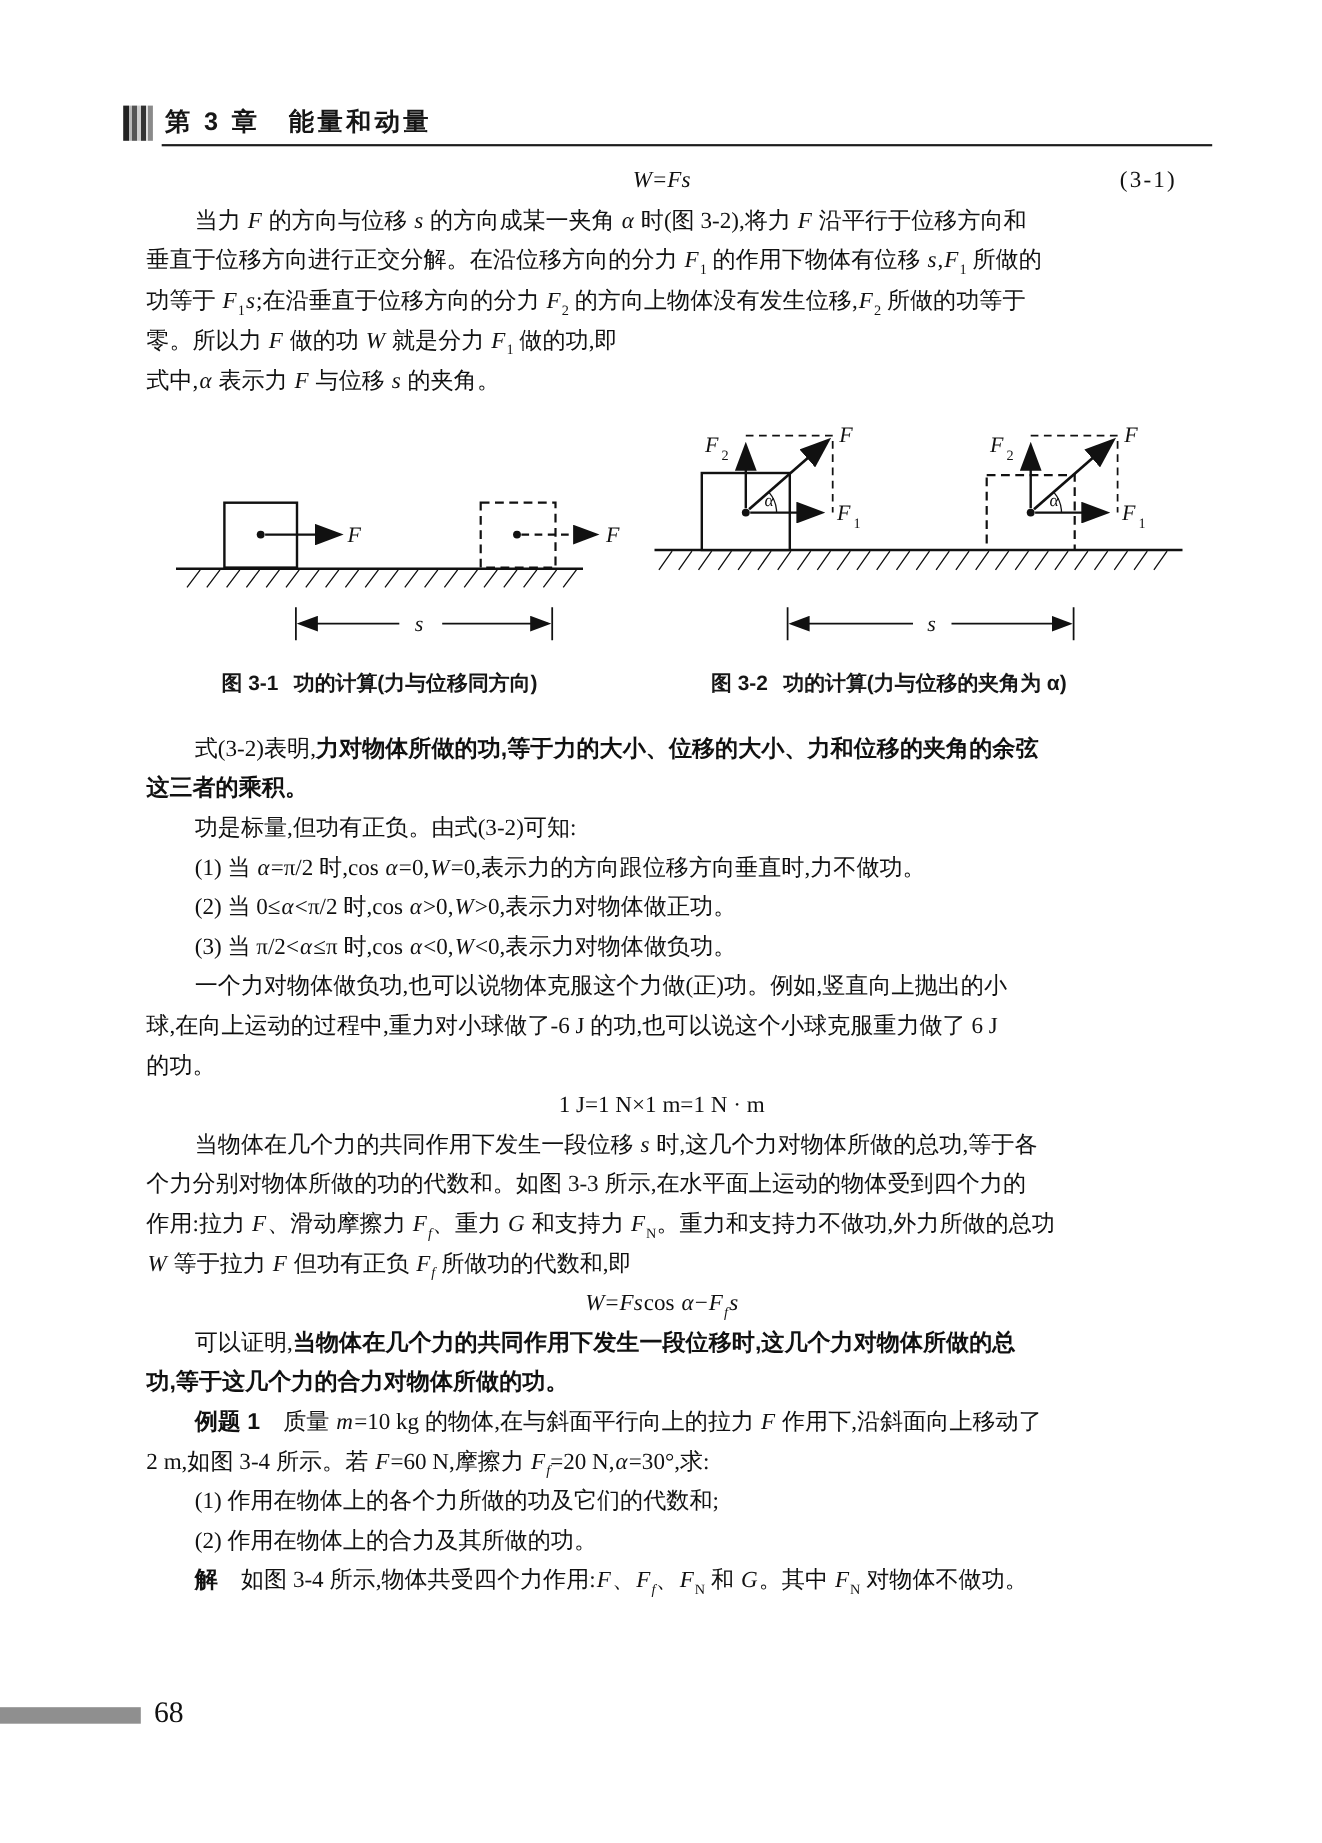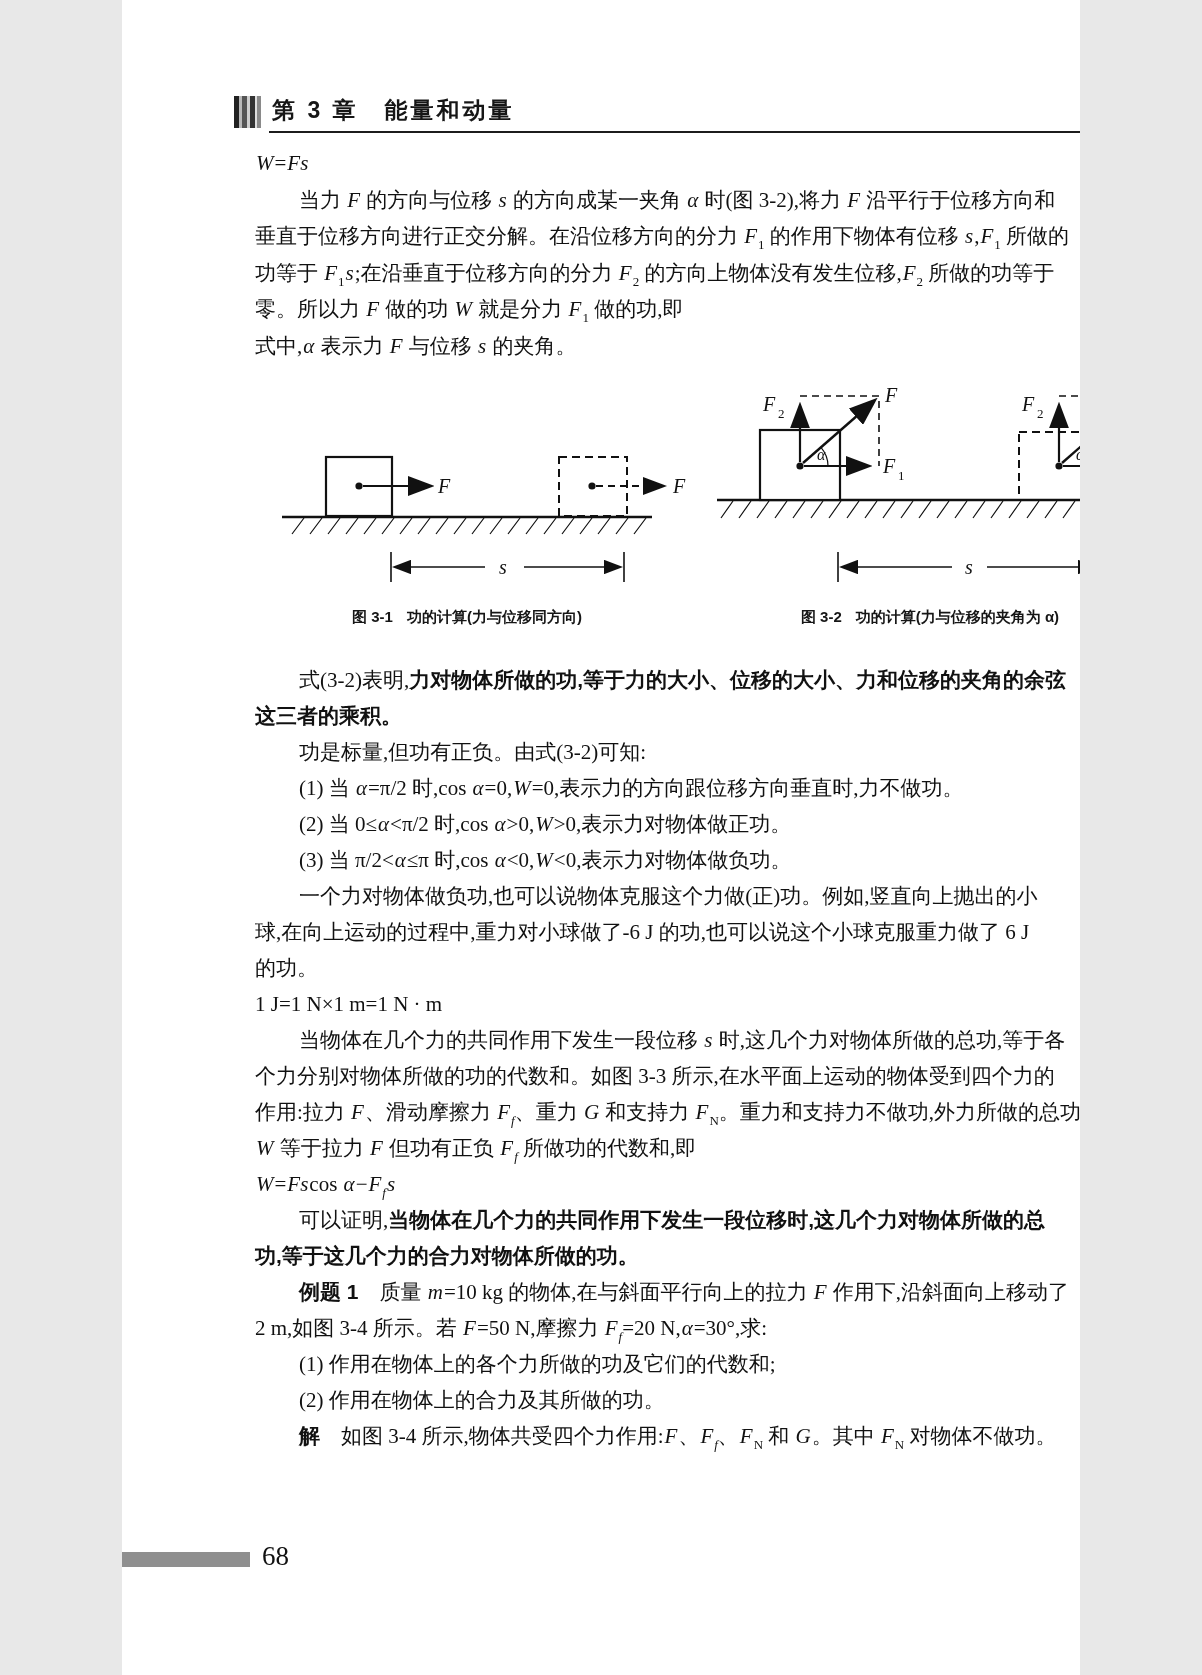--- a/index.html
+++ b/index.html
@@ -1,41 +1,41 @@
 <!DOCTYPE html>
 <html><head>
 <meta charset="utf-8">
 <style>
   html,body{margin:0;padding:0;background:#e8e8e8;}
-  .page{position:relative;width:958px;height:1675px;background:#ffffff;margin:0 auto;
+  .page{position:relative;width:1202px;height:1675px;background:#ffffff;margin:0 auto;
         font-family:"Liberation Serif", serif;color:#111;overflow:hidden;}
   
   .stripe{position:absolute;left:112px;top:96px;width:27px;height:32px;
           background:linear-gradient(90deg,#222 0 5px,#b9b9b9 5px 8px,#555 8px 13px,#cfcfcf 13px 16px,#333 16px 21px,#dedede 21px 23px,#8a8a8a 23px 27px);}
   .chapter-title{position:absolute;left:150px;top:95px;font-family:"Liberation Sans",sans-serif;
           font-weight:bold;font-size:23px;letter-spacing:3px;color:#161616;}
   .header-rule{position:absolute;left:147px;top:131px;width:955px;height:2px;background:#1c1c1c;}
   
   .content{position:absolute;left:133px;top:145px;width:937px;}
   .line{position:relative;white-space:nowrap;font-size:21px;}
   #content-top .line{height:36.6px;line-height:36.6px;}
   #content-bottom .line{height:36px;line-height:36px;}
   .line.indent{padding-left:44px;}
-  .formula-line{}
+  .formula-line{text-align:center;}
   .eq-tag{position:absolute;right:0;top:0;font-size:21px;letter-spacing:2px;}
   .sg-n{}
   .sg-i{font-style:italic;padding:0 1px;}
   .sg-b{font-family:"Liberation Sans",sans-serif;font-weight:bold;}
   .sg-sub{font-size:13px;vertical-align:-6px;}
   .sg-isub{font-size:13px;vertical-align:-6px;font-style:italic;}
   
   .figures{position:relative;height:297px;}
   .fig-svg{position:absolute;}
   .caption{position:absolute;top:243px;text-align:center;font-family:"Liberation Sans",sans-serif;
-           font-weight:bold;font-size:15px;color:#161616;}
+           font-weight:bold;font-size:19px;color:#161616;}
   .cap-label{margin-right:14px;}
   .svg-math{font-family:"Liberation Serif",serif;font-style:italic;font-size:20px;fill:#111;}
   .svg-sub{font-family:"Liberation Serif",serif;font-size:13px;fill:#111;}
   .svg-alpha{font-family:"Liberation Serif",serif;font-style:italic;font-size:16px;fill:#111;}
   
   .footer-bar{position:absolute;left:0;top:1552px;width:128px;height:15px;background:#8f8f8f;}
   .page-number{position:absolute;left:140px;top:1541px;font-size:27px;color:#111;}
 </style>
 </head>
 <body>
@@ -145,21 +145,21 @@
         <div class="line"><span class="sg-n">的功。</span></div>
         <div class="line formula-line"><span class="sg-n">1 J=1 N×1 m=1 N · m</span></div>
         <div class="line indent"><span class="sg-n">当物体在几个力的共同作用下发生一段位移 </span><span class="sg-i">s</span><span class="sg-n"> 时,这几个力对物体所做的总功,等于各</span></div>
         <div class="line"><span class="sg-n">个力分别对物体所做的功的代数和。如图 3-3 所示,在水平面上运动的物体受到四个力的</span></div>
         <div class="line"><span class="sg-n">作用:拉力 </span><span class="sg-i">F</span><span class="sg-n">、滑动摩擦力 </span><span class="sg-i">F</span><span class="sg-isub">f</span><span class="sg-n">、重力 </span><span class="sg-i">G</span><span class="sg-n"> 和支持力 </span><span class="sg-i">F</span><span class="sg-sub">N</span><span class="sg-n">。重力和支持力不做功,外力所做的总功</span></div>
         <div class="line"><span class="sg-i">W</span><span class="sg-n"> 等于拉力 </span><span class="sg-i">F</span><span class="sg-n"> 但功有正负 </span><span class="sg-i">F</span><span class="sg-isub">f</span><span class="sg-n"> 所做功的代数和,即</span></div>
         <div class="line formula-line"><span class="sg-i">W</span><span class="sg-n">=</span><span class="sg-i">Fs</span><span class="sg-n">cos </span><span class="sg-i">α</span><span class="sg-n">−</span><span class="sg-i">F</span><span class="sg-isub">f</span><span class="sg-i">s</span></div>
         <div class="line indent"><span class="sg-n">可以证明,</span><span class="sg-b">当物体在几个力的共同作用下发生一段位移时,这几个力对物体所做的总</span></div>
         <div class="line"><span class="sg-b">功,等于这几个力的合力对物体所做的功。</span></div>
         <div class="line indent"><span class="sg-b">例题 1</span><span class="sg-n">　质量 </span><span class="sg-i">m</span><span class="sg-n">=10 kg 的物体,在与斜面平行向上的拉力 </span><span class="sg-i">F</span><span class="sg-n"> 作用下,沿斜面向上移动了</span></div>
-        <div class="line"><span class="sg-n">2 m,如图 3-4 所示。若 </span><span class="sg-i">F</span><span class="sg-n">=50 N,摩擦力 </span><span class="sg-i">F</span><span class="sg-isub">f</span><span class="sg-n">=20 N,</span><span class="sg-i">α</span><span class="sg-n">=30°,求:</span></div>
+        <div class="line"><span class="sg-n">2 m,如图 3-4 所示。若 </span><span class="sg-i">F</span><span class="sg-n">=60 N,摩擦力 </span><span class="sg-i">F</span><span class="sg-isub">f</span><span class="sg-n">=20 N,</span><span class="sg-i">α</span><span class="sg-n">=30°,求:</span></div>
         <div class="line indent"><span class="sg-n">(1) 作用在物体上的各个力所做的功及它们的代数和;</span></div>
         <div class="line indent"><span class="sg-n">(2) 作用在物体上的合力及其所做的功。</span></div>
         <div class="line indent"><span class="sg-b">解</span><span class="sg-n">　如图 3-4 所示,物体共受四个力作用:</span><span class="sg-i">F</span><span class="sg-n">、</span><span class="sg-i">F</span><span class="sg-isub">f</span><span class="sg-n">、</span><span class="sg-i">F</span><span class="sg-sub">N</span><span class="sg-n"> 和 </span><span class="sg-i">G</span><span class="sg-n">。其中 </span><span class="sg-i">F</span><span class="sg-sub">N</span><span class="sg-n"> 对物体不做功。</span></div>
       </div>
   </main>
 
   <div class="footer-bar"></div>
   <span class="page-number">68</span>
 </div>
 

